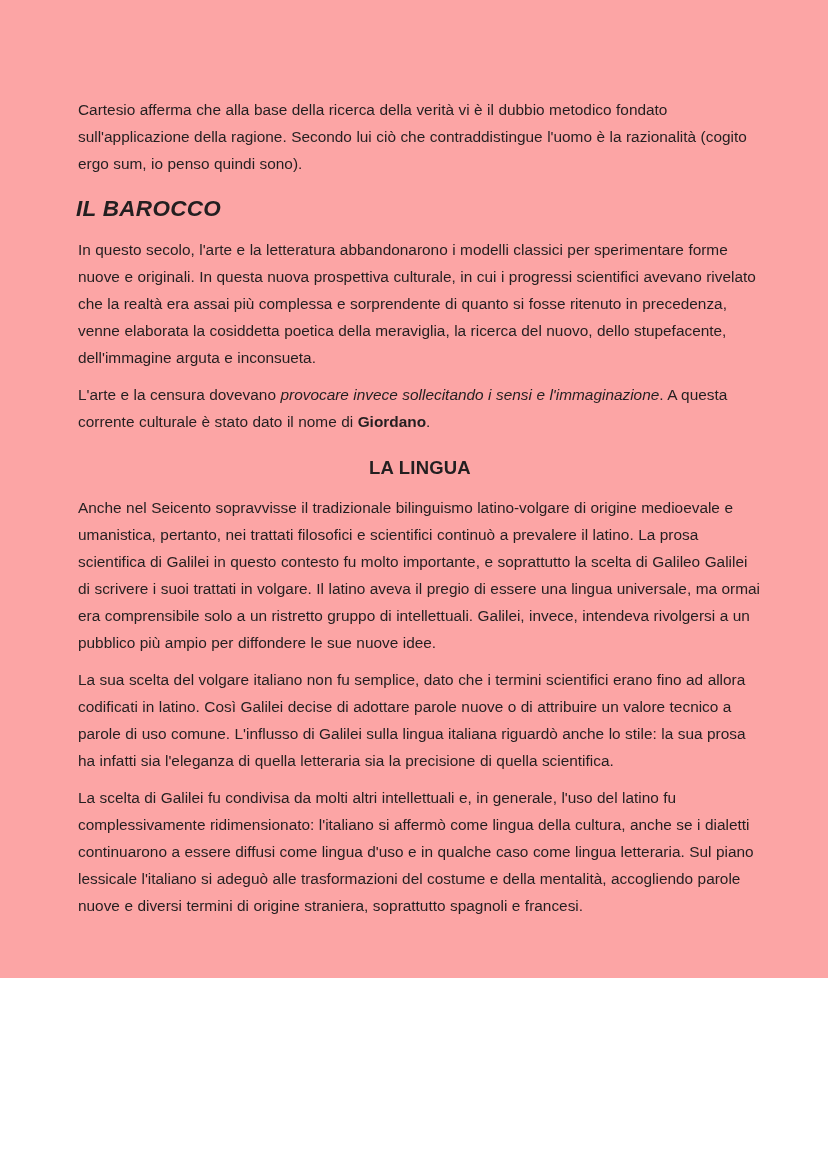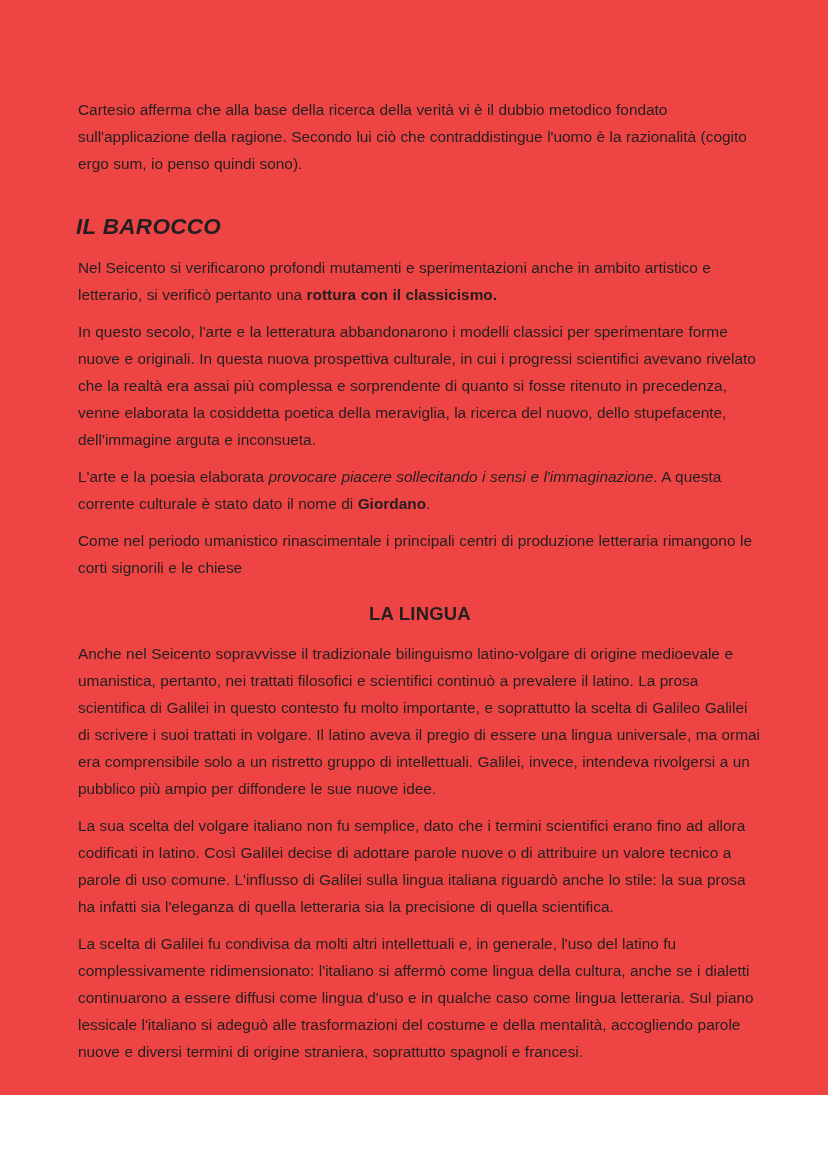--- a/index.html
+++ b/index.html
@@ -11,39 +11,39 @@
   body {
     width: 828px;
     height: 1171px;
     font-family: "Liberation Sans", "DejaVu Sans", sans-serif;
     color: #231f20;
     overflow: hidden;
   }
   .page {
     position: relative;
     width: 828px;
-    height: 1095px;
-    background: #ef4444;
+    height: 978px;
+    background: #fca5a5;
     box-sizing: border-box;
     padding: 96px 65px 0 78px;
   }
   .content {
     width: 685px;
   }
   p.para {
     margin: 0 0 10px 0;
     font-size: 15.4px;
     line-height: 27px;
     letter-spacing: 0.0px;
     text-align: left;
     word-spacing: 0.2px;
     color: #231f20;
   }
   h2.h-major {
-    margin: 36px 0 14px -2px;
+    margin: 18px 0 14px -2px;
     font-size: 22.5px;
     line-height: 27px;
     font-weight: bold;
     font-style: italic;
     letter-spacing: 0.3px;
     color: #231f20;
   }
   h3.h-minor {
     margin: 20px 0 13px -1px;
     font-size: 18.5px;
@@ -62,34 +62,30 @@
 <body>
 
 <div class="page">
   <div class="content">
 
     <p class="para">Cartesio afferma che alla base della ricerca della verità vi è il dubbio metodico fondato sull'applicazione della ragione. Secondo lui ciò che contraddistingue l'uomo è la razionalità (cogito ergo sum, io penso quindi sono).</p>
 
 
     <h2 class="h-major">IL BAROCCO</h2>
 
-    <p class="para">
-      <span>Nel Seicento si verificarono profondi mutamenti e sperimentazioni anche in ambito artistico e letterario, si verificò pertanto una </span><span class="b">rottura con il classicismo.</span>
-    </p>
 
     <p class="para">
       <span>In questo secolo, l'arte e la letteratura abbandonarono i modelli classici per sperimentare forme nuove e originali. In questa nuova prospettiva culturale, in cui i progressi scientifici avevano rivelato che la realtà era assai più complessa e sorprendente di quanto si fosse ritenuto in precedenza, venne elaborata la cosiddetta </span><span class="u">poetica della meravigli</span><span>a, la ricerca del nuovo, dello stupefacente, dell'immagine arguta e inconsueta.</span>
     </p>
 
     <p class="para">
-      <span>L'arte e la poesia elaborata </span><span class="i">provocare piacere sollecitando i sensi e l'immaginazione</span><span>. A questa corrente culturale è stato dato il nome di </span><span class="b">Giordano</span><span>.</span>
+      <span>L'arte e la censura dovevano </span><span class="i">provocare invece sollecitando i sensi e l'immaginazione</span><span>. A questa corrente culturale è stato dato il nome di </span><span class="b">Giordano</span><span>.</span>
     </p>
 
 
-    <p class="para">Come nel periodo umanistico rinascimentale i principali centri di produzione letteraria rimangono le corti signorili e le chiese</p>
 
     <h3 class="h-minor">LA LINGUA</h3>
 
     <p class="para">Anche nel Seicento sopravvisse il tradizionale bilinguismo latino-volgare di origine medioevale e umanistica, pertanto, nei trattati filosofici e scientifici continuò a prevalere il latino. La prosa scientifica di Galilei in questo contesto fu molto importante, e soprattutto la scelta di Galileo Galilei di scrivere i suoi trattati in volgare. Il latino aveva il pregio di essere una lingua universale, ma ormai era comprensibile solo a un ristretto gruppo di intellettuali. Galilei, invece, intendeva rivolgersi a un pubblico più ampio per diffondere le sue nuove idee.</p>
 
     <p class="para">La sua scelta del volgare italiano non fu semplice, dato che i termini scientifici erano fino ad allora codificati in latino. Così Galilei decise di adottare parole nuove o di attribuire un valore tecnico a parole di uso comune. L'influsso di Galilei sulla lingua italiana riguardò anche lo stile: la sua prosa ha infatti sia l'eleganza di quella letteraria sia la precisione di quella scientifica.</p>
 
     <p class="para">La scelta di Galilei fu condivisa da molti altri intellettuali e, in generale, l'uso del latino fu complessivamente ridimensionato: l'italiano si affermò come lingua della cultura, anche se i dialetti continuarono a essere diffusi come lingua d'uso e in qualche caso come lingua letteraria. Sul piano lessicale l'italiano si adeguò alle trasformazioni del costume e della mentalità, accogliendo parole nuove e diversi termini di origine straniera, soprattutto spagnoli e francesi.</p>
 
   </div>

